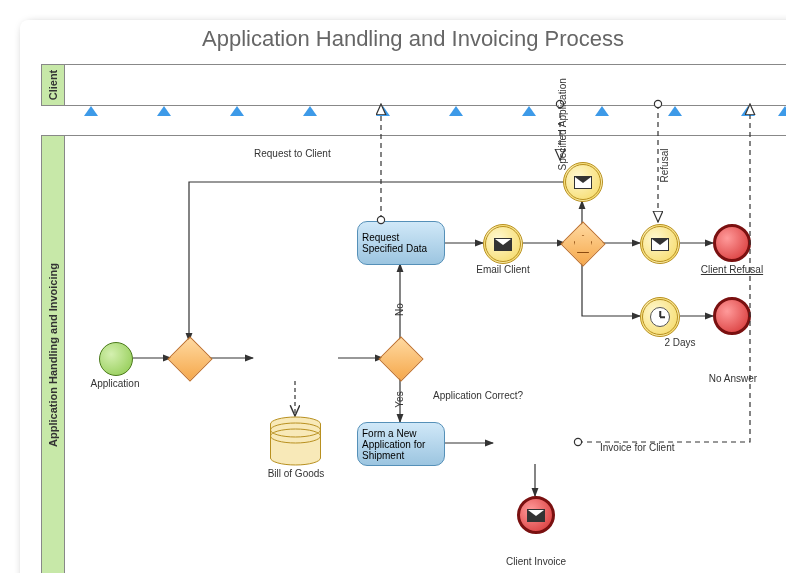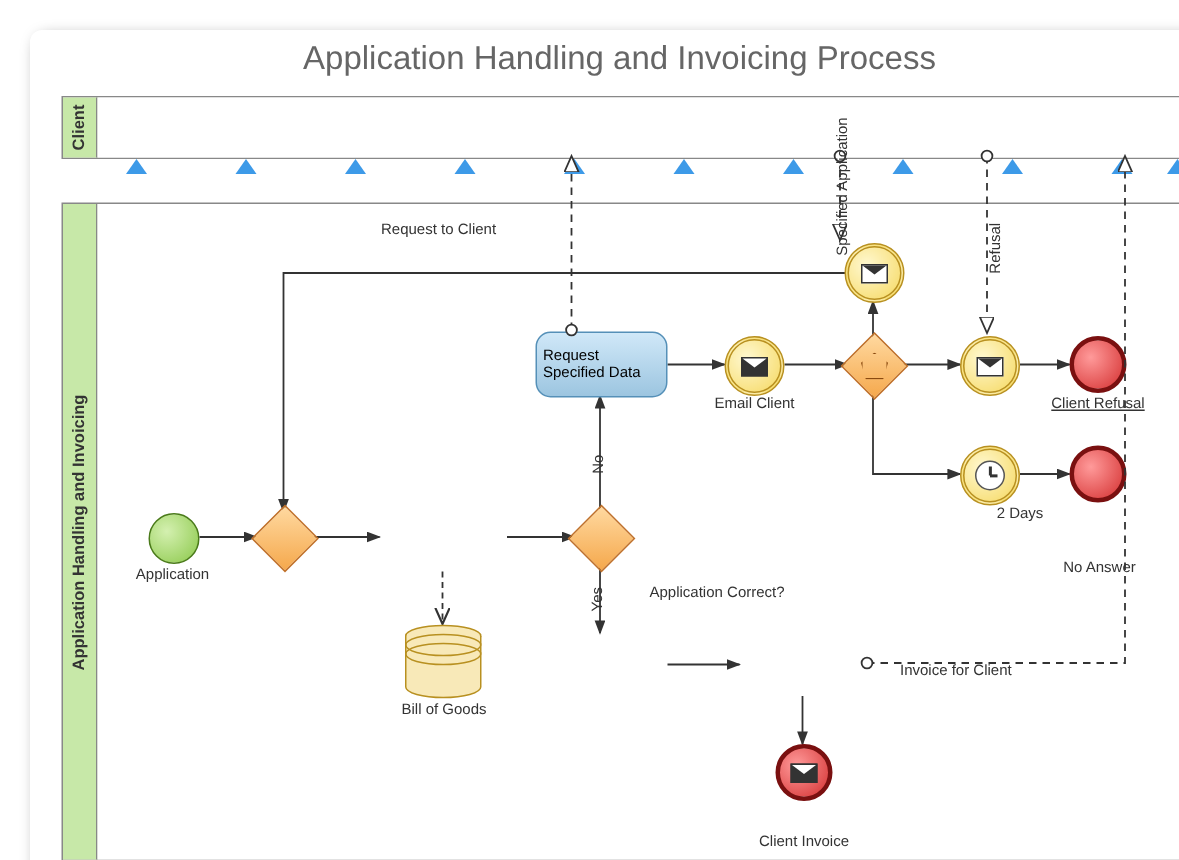--- a/index.html
+++ b/index.html
@@ -320,20 +320,23 @@
       <div class="label" style="left:632px; top:128px; width:70px;text-decoration:underline;">Client Refusal</div>
 
       <div class="timer-event" style="left:575px; top:161px;">
           <div class="clock"></div>
         </div>
       <div class="label" style="left:578px; top:201px; width:34px;margin-left:20px;">2 Days</div>
 
       <div class="end-event" style="left:648px; top:161px;"></div>
       <div class="label" style="left:640px; top:201px; width:56px;margin-top:36px;">No Answer</div>
 
+      <div class="task" style="left:292px; top:286px; width:88px; height:44px;">
+          <span>Form a New Application for Shipment</span>
+        </div>
 
 
       <div class="end-event msg" style="left:452px; top:360px;">
           <div class="envelope dark"></div>
         </div>
       <div class="label" style="left:438px; top:400px; width:66px;margin-top:20px;">Client Invoice</div>
 
     </div>
   </div>
 

